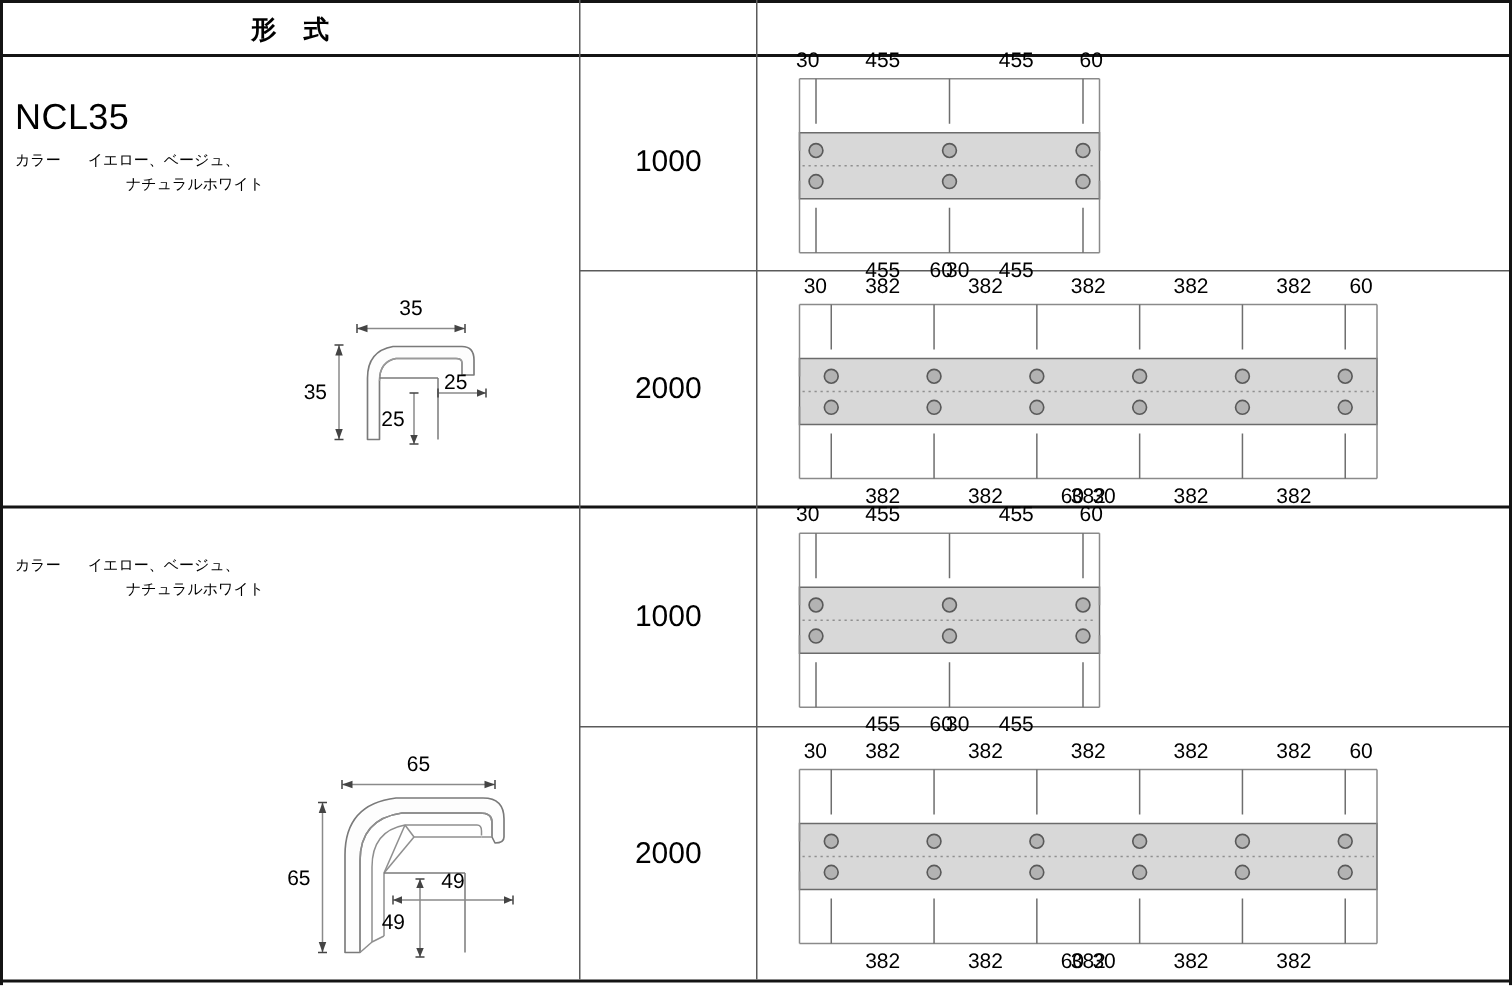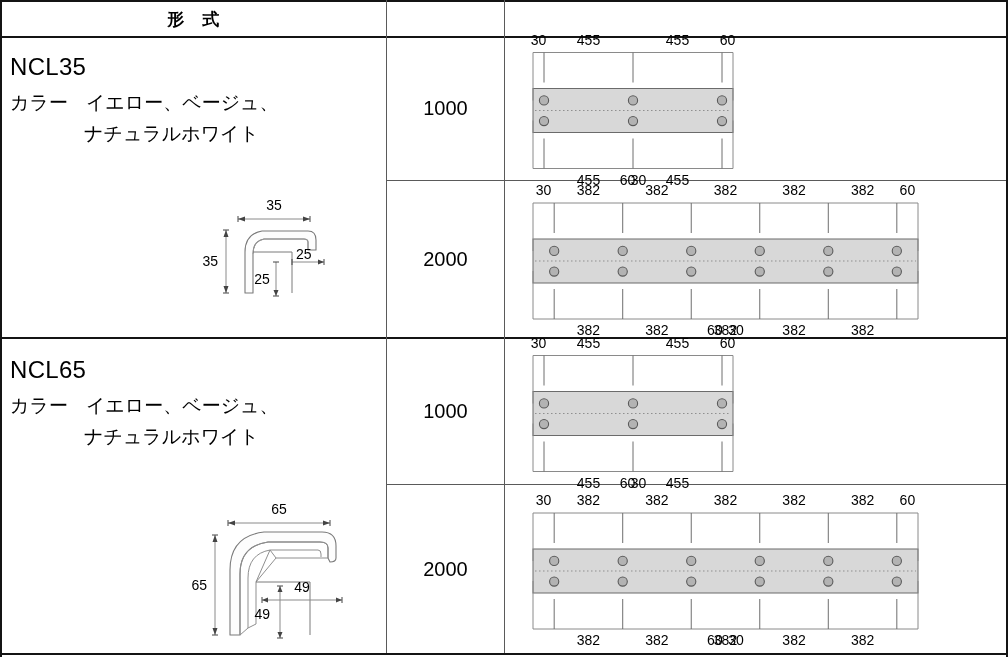--- a/index.html
+++ b/index.html
@@ -21,27 +21,27 @@
 
   
   .hdr{
     position:absolute;
     display:flex;align-items:center;justify-content:center;
     font-size:17px;font-weight:700;letter-spacing:0.5px;
     white-space:pre;
   }
 
   
-  .prod{position:absolute;}
+  .prod{position:absolute;margin-top:12px;}
   .prod .code{
     font-size:24px;font-weight:400;letter-spacing:0.3px;
     line-height:1;margin-bottom:9px;
   }
   .prod .clr-row{
-    font-size:19px;line-height:1.62;white-space:pre;
+    font-size:10px;line-height:1.62;white-space:pre;
   }
 
   
   .len{
     position:absolute;display:flex;align-items:center;justify-content:center;
     font-size:20px;
   }
 
   
   .svgbox{position:absolute;}
@@ -116,21 +116,20 @@
       <g stroke="#8a8a8a" stroke-width="1" fill="none">
         <line x1="76" y1="72" x2="76" y2="106"></line>
         <path d="M73 72 L79 72 M73 106 L79 106" stroke="#444"></path>
         <path d="M76 106 L73.5 100 L78.5 100 Z" fill="#444" stroke="none"></path>
       </g>
       <text class="dimtxt" x="62" y="94" text-anchor="middle">25</text>
     </svg>
   </div>
 
   <div class="prod" style="left:10px;top:358px;width:370px;">
-    <div class="code">NCL65</div>
     <div class="clr-row"><span>カラー</span><span style="display:inline-block;width:18px;"></span><span>イエロー、ベージュ、</span></div>
     <div class="clr-row" style="padding-left:74px;">ナチュラルホワイト</div>
   </div>
 
   <div class="svgbox" style="left:190px;top:500px;">
     <svg width="200" height="165" viewBox="0 0 200 165">
       <g stroke="#8a8a8a" stroke-width="1" fill="none">
 
         <line x1="38" y1="23" x2="140" y2="23"></line>
         <path d="M38 20 L38 26 M140 20 L140 26" stroke="#444"></path>

